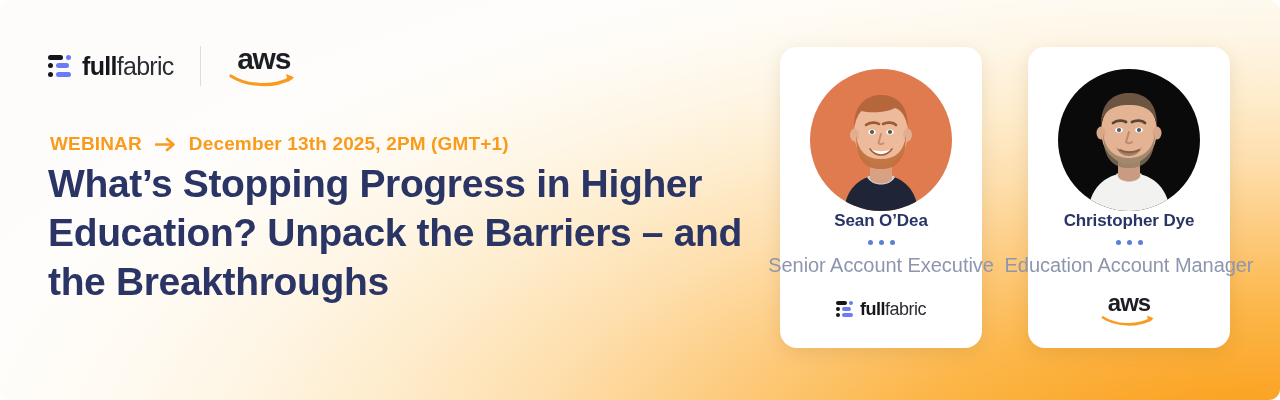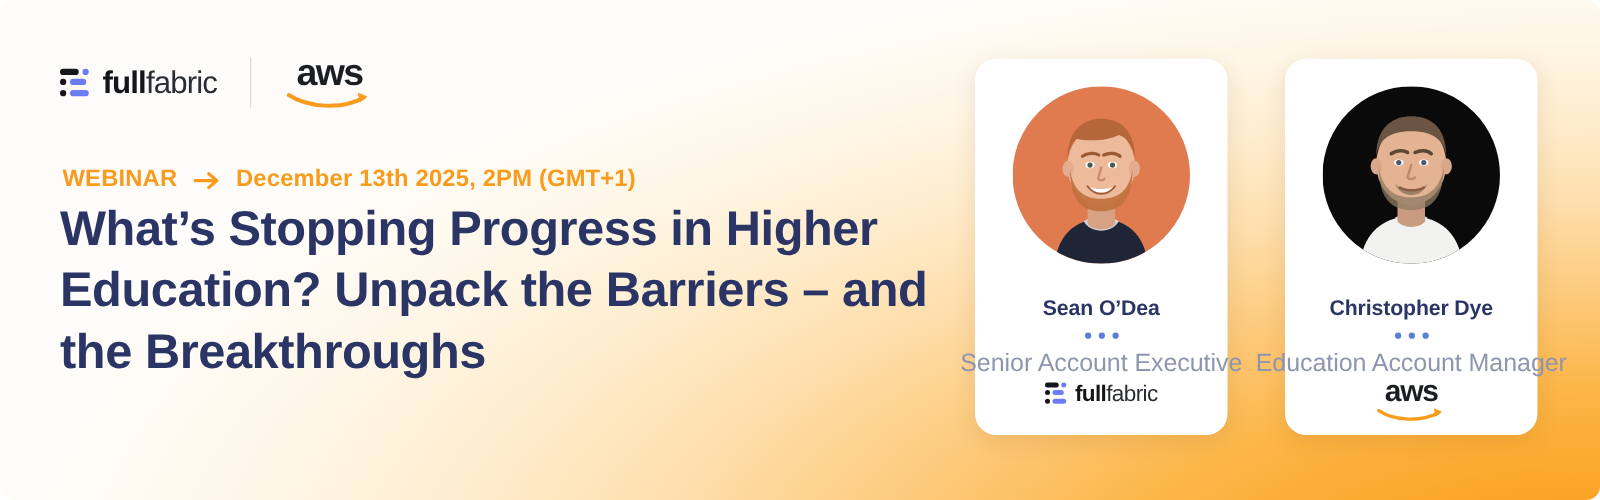--- a/index.html
+++ b/index.html
@@ -157,21 +157,20 @@
 
   .avatar {
     width:142px; height:142px;
     border-radius:50%;
     overflow:hidden;
     position:relative;
     flex:none;
   }
 
   .speaker-name {
-    margin-top:26px;
     font-size:17px;
     font-weight:bold;
     color:#2A3566;
     letter-spacing:-0.1px;
     white-space:nowrap;
   }
 
   .dots {
     margin-top:9px;
     display:flex; gap:6px;

